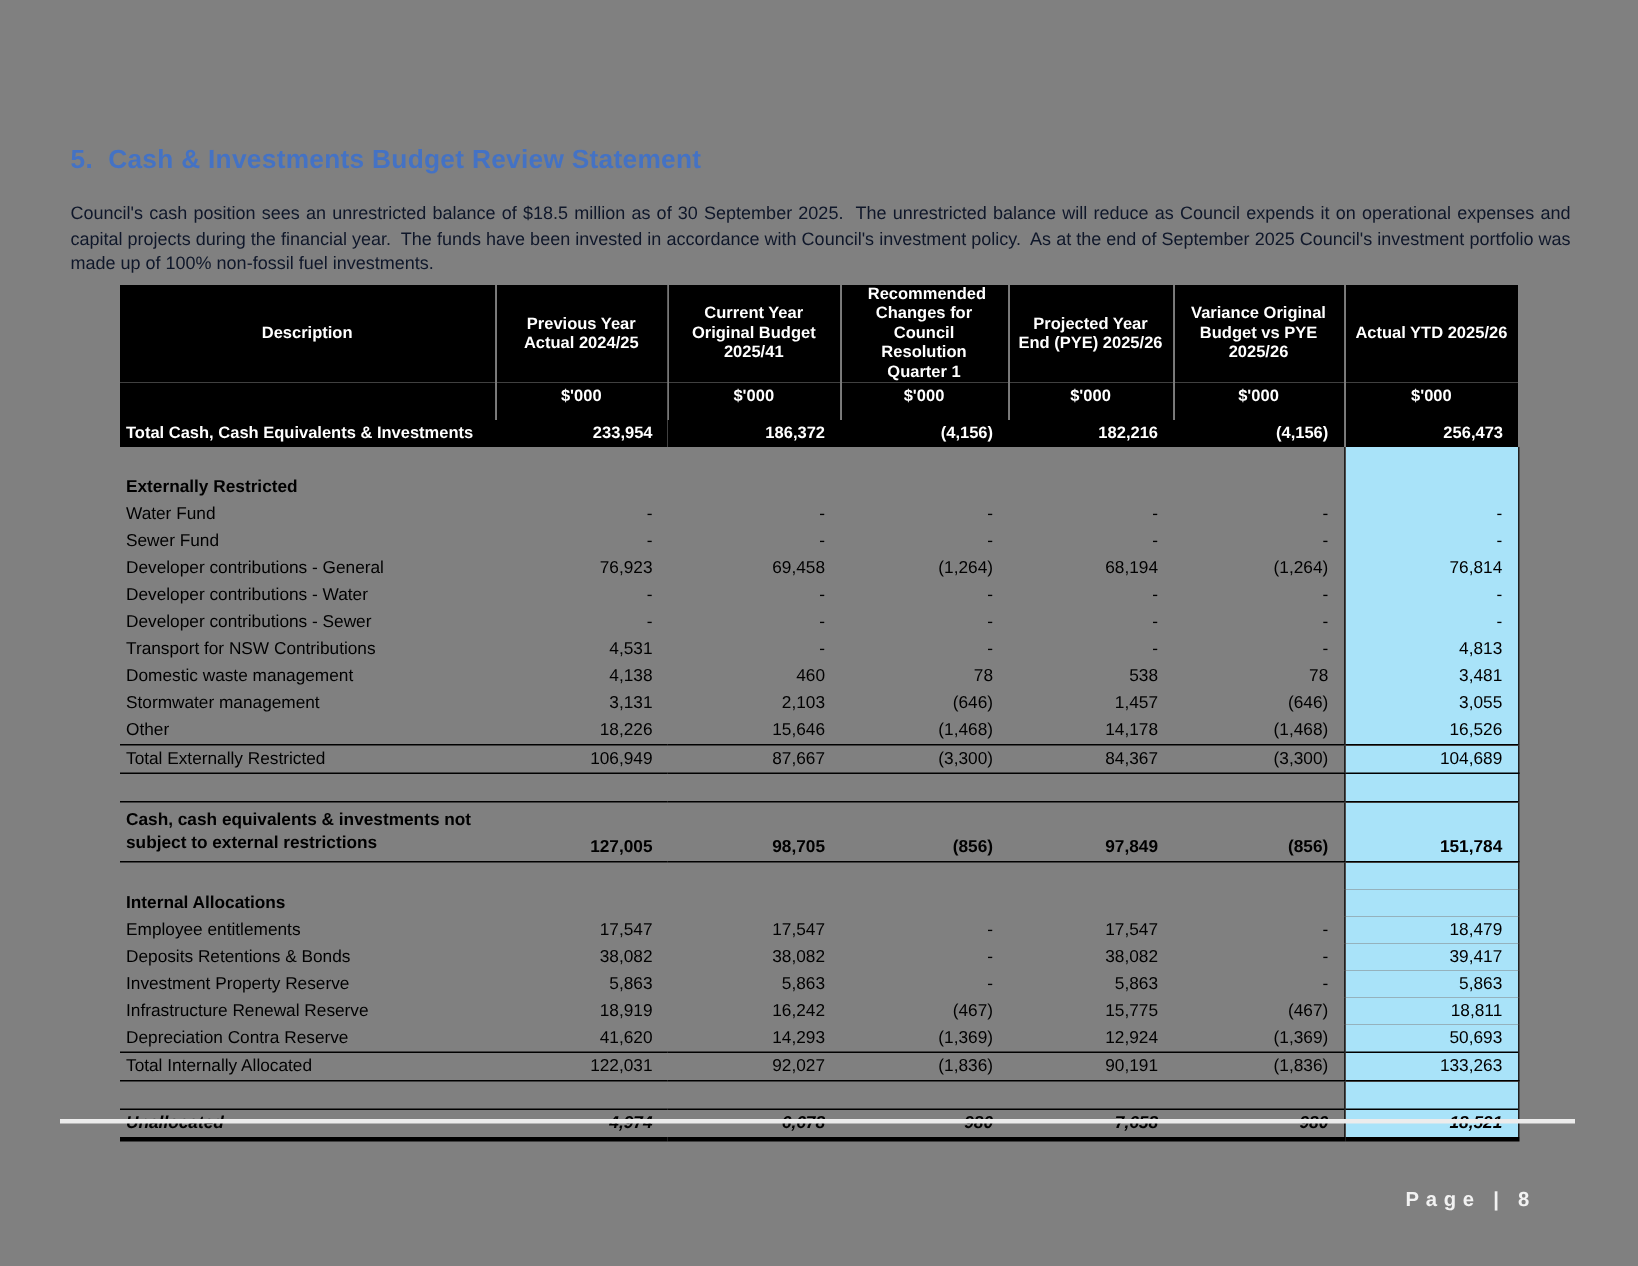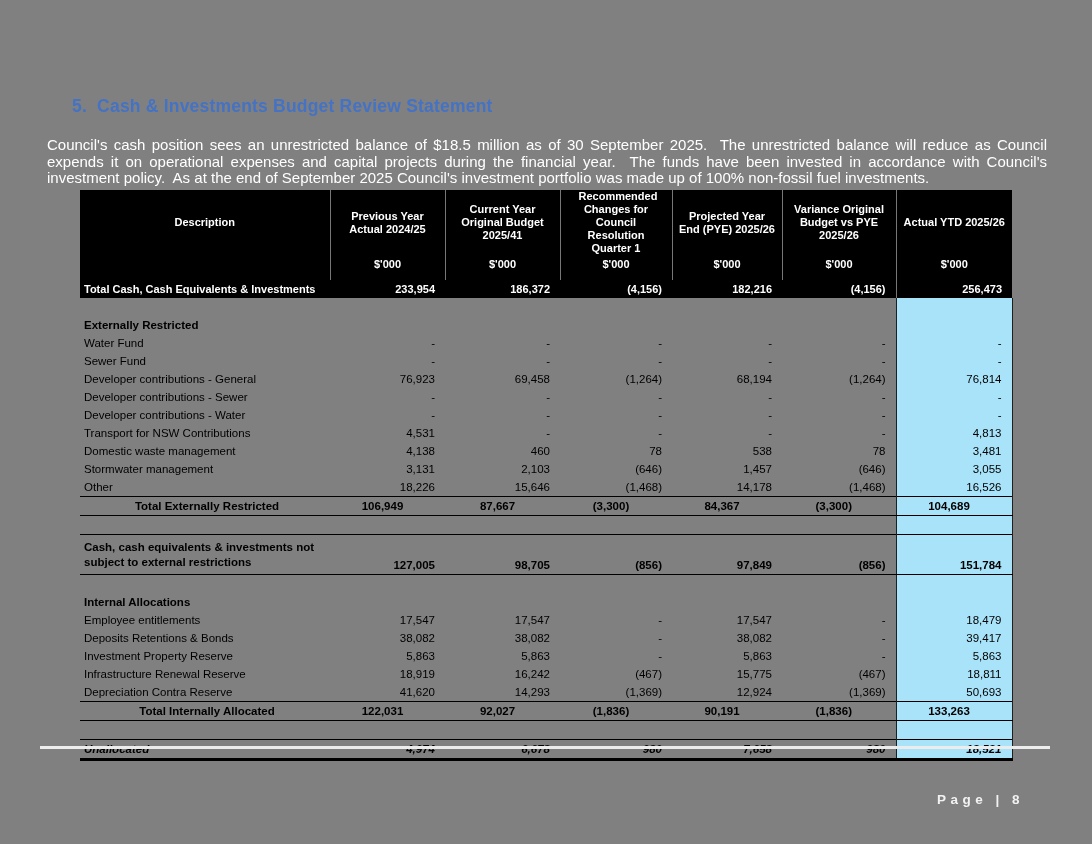--- a/index.html
+++ b/index.html
@@ -6,25 +6,25 @@
   body{
     width:1092px;height:844px;
     background:#808080;
     font-family:"Liberation Sans", sans-serif;
     position:relative;
     overflow:hidden;
   }
   .doc-title{
     position:absolute;left:47px;top:84px;
     font-size:17.5px;font-weight:bold;color:#4472C4;
-    white-space:pre-wrap;letter-spacing:.2px;margin-left:25px;
+    white-space:pre-wrap;letter-spacing:.2px;
   }
   .intro{
     position:absolute;left:47px;top:122px;width:1000px;
-    font-size:15px;line-height:16.5px;color:#ffffff;
+    font-size:12px;line-height:16.5px;color:#0f172a;
     text-align:justify;white-space:pre-wrap;
   }
   .table-wrap{position:absolute;left:80px;top:190px;width:932px;}
   table{border-collapse:collapse;table-layout:fixed;width:932px;font-size:11.5px;color:#000;}
   th,td{padding:0;margin:0;overflow:hidden;}
   thead th{
     background:#000;color:#fff;font-weight:bold;
     text-align:center;vertical-align:middle;
     font-size:11px;line-height:13px;
   }
@@ -33,21 +33,21 @@
   thead tr.units th{height:22px;border-left:1px solid #777;vertical-align:top;padding-top:3px;margin-left:10px;}
   thead tr.units th:first-child{border-left:none;}
   tbody td{height:18px;vertical-align:middle;}
   td.desc{text-align:left;padding-left:4px;}
   td.num{text-align:right;padding-right:10px;}
   td.ytd{background:#A9E3F9;border-left:1.5px solid #1f1f1f;border-right:1.5px solid #1f1f1f;}
   tr.dark td{background:#000;color:#fff;font-weight:bold;font-size:11px;}
   tr.dark td.desc{white-space:nowrap;}
   tr.dark td.ytd{background:#000;border-left:1px solid #777;border-right:none;}
   tr.section td.desc span{font-weight:bold;}
-  tr.total td{font-weight:bold;border-top:1.5px solid #000;border-bottom:1.5px solid #000;text-align:center;}
+  tr.total td{font-weight:normal;border-top:1.5px solid #000;border-bottom:1.5px solid #000;}
   tr.cash2 td{font-weight:bold;border-top:1.5px solid #000;border-bottom:1.5px solid #000;height:36px;}
   tr.cash2 td.desc{line-height:15px;vertical-align:middle;}
   tr.cash2 td.num{vertical-align:bottom;padding-bottom:3px;}
   tr.unalloc td{font-weight:bold;border-top:1.5px solid #000;border-bottom:3.5px solid #000;font-style:italic;}
   .footer-rule{
     position:absolute;left:40px;right:42px;top:746px;height:2.5px;background:#ECECEC;
   }
   .page-number{
     position:absolute;top:792px;right:68px;
     color:#F2F2F2;font-weight:bold;font-size:13.5px;letter-spacing:4.5px;
@@ -140,30 +140,30 @@
         <tr class="item">
           <td class="desc">Developer contributions - General</td>
           <td class="num">76,923</td>
           <td class="num">69,458</td>
           <td class="num">(1,264)</td>
           <td class="num">68,194</td>
           <td class="num">(1,264)</td>
           <td class="num ytd">76,814</td>
         </tr>
         <tr class="item">
+          <td class="desc">Developer contributions - Water</td>
+          <td class="num">-</td>
+          <td class="num">-</td>
+          <td class="num">-</td>
+          <td class="num">-</td>
+          <td class="num">-</td>
+          <td class="num ytd">-</td>
+        </tr>
+        <tr class="item">
           <td class="desc">Developer contributions - Sewer</td>
-          <td class="num">-</td>
-          <td class="num">-</td>
-          <td class="num">-</td>
-          <td class="num">-</td>
-          <td class="num">-</td>
-          <td class="num ytd">-</td>
-        </tr>
-        <tr class="item">
-          <td class="desc">Developer contributions - Water</td>
           <td class="num">-</td>
           <td class="num">-</td>
           <td class="num">-</td>
           <td class="num">-</td>
           <td class="num">-</td>
           <td class="num ytd">-</td>
         </tr>
         <tr class="item">
           <td class="desc">Transport for NSW Contributions</td>
           <td class="num">4,531</td>

